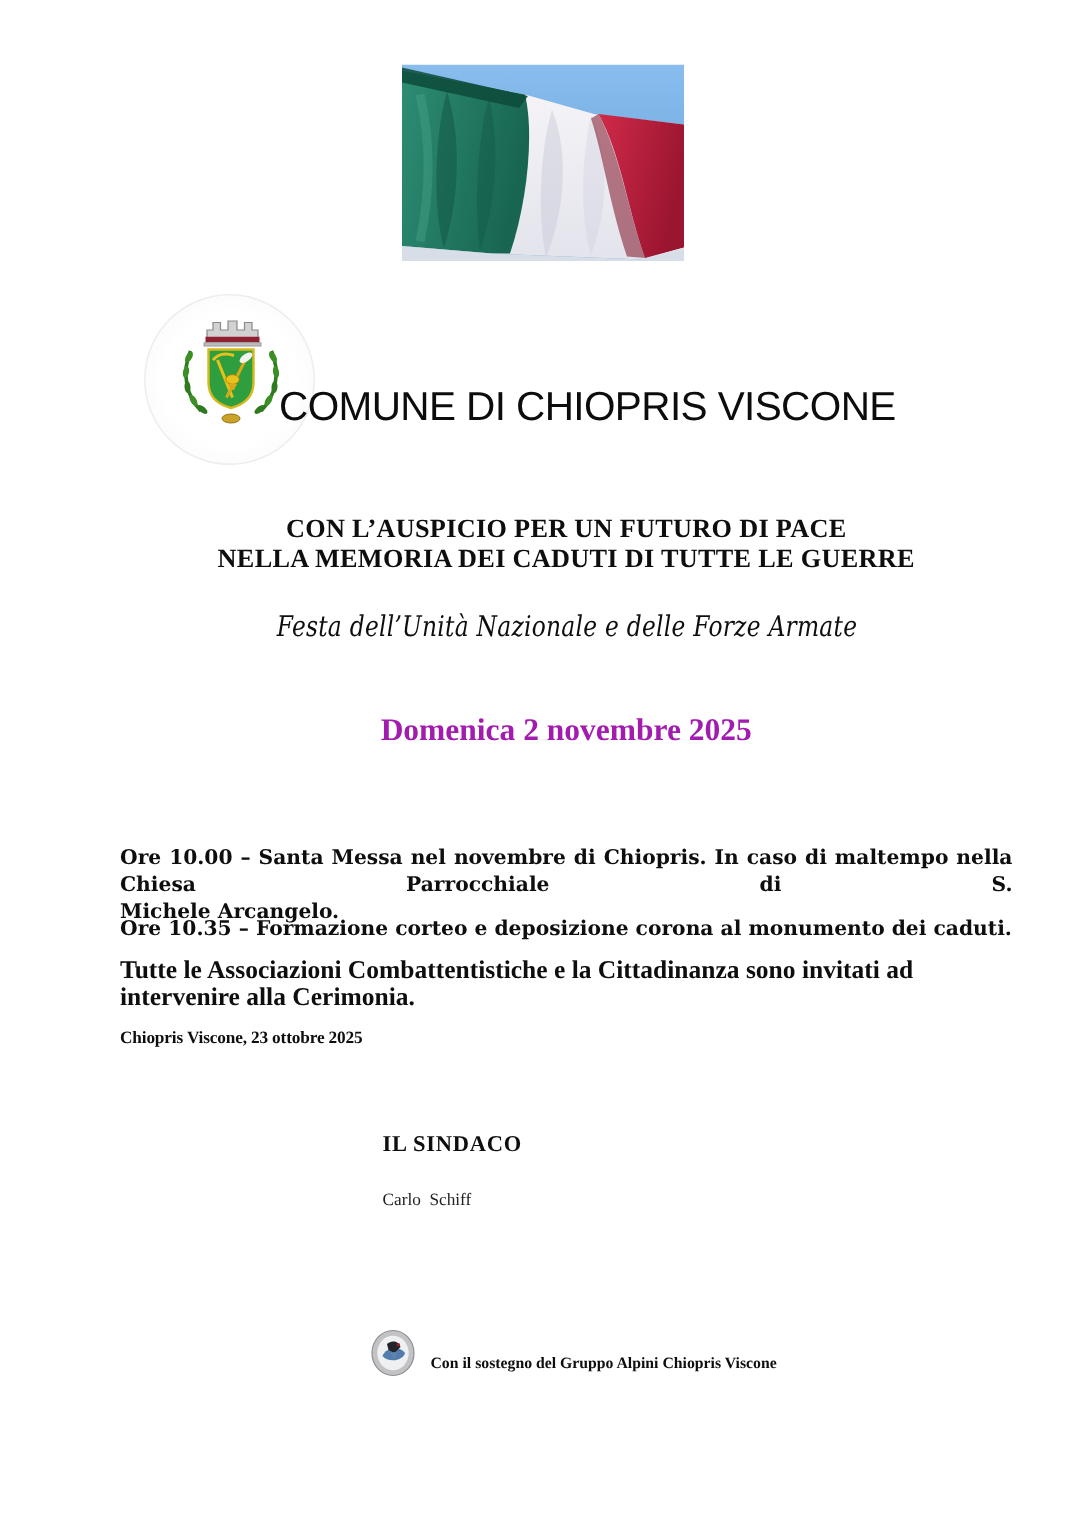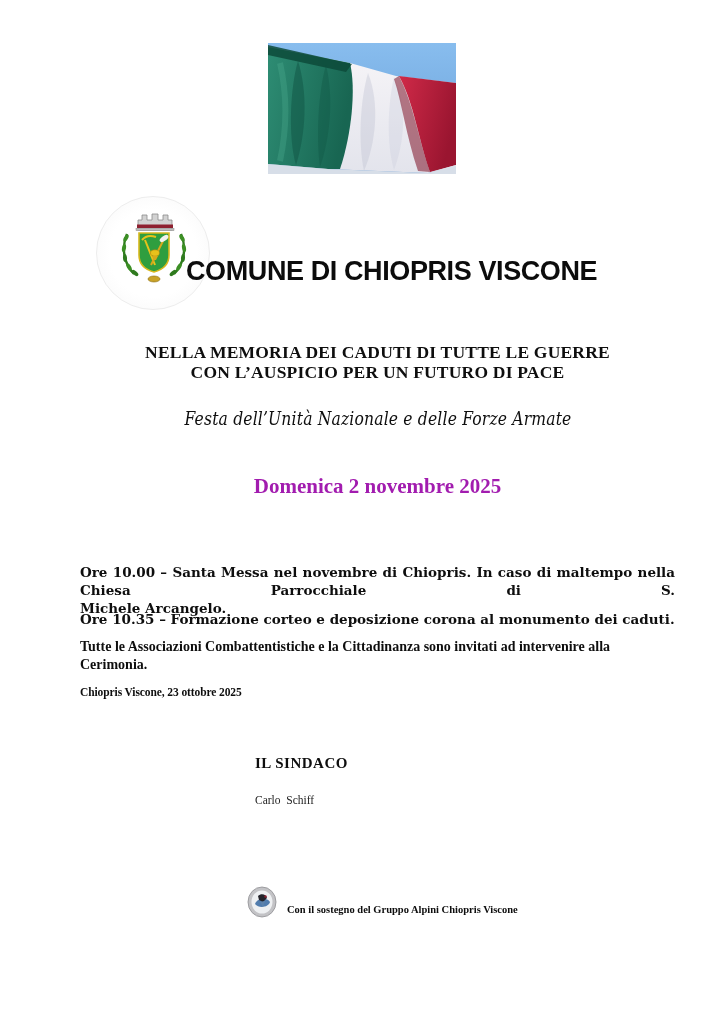--- a/index.html
+++ b/index.html
@@ -15,21 +15,21 @@
   .watermark {
     position:absolute; left:96px; top:196px; width:112px; height:112px;
     border-radius:50%; border:1px solid #ededed;
     background:radial-gradient(circle, #ffffff 55%, #f6f6f6 100%);
   }
 
   .crest { position:absolute; left:112px; top:210px; width:84px; height:88px; }
 
   .muni-title {
     position:absolute; left:186px; top:256px; white-space:nowrap;
-    font-family:"Liberation Sans", sans-serif; font-weight:bold;
+    font-family:"Liberation Sans", sans-serif; font-weight:normal;
     font-size:27px; letter-spacing:-0.4px; color:#0c0c0c;
   }
 
   .heading {
     position:absolute; left:80px; width:595px; top:342px; text-align:center;
     font-weight:bold; font-size:17.5px; line-height:20px; letter-spacing:0.2px;
     color:#0e0e0e;
   }
 
   .script-line {
@@ -47,21 +47,21 @@
   }
 
   .body-p {
     position:absolute; left:80px; width:595px;
     font-family:"DejaVu Serif", serif; font-weight:bold;
     font-size:13.5px; line-height:18px; color:#0e0e0e;
   }
   .p1 { top:563px; }
   .p1 .just { text-align:justify; text-align-last:justify; }
   .p2 { top:610px; }
-  .p3 { top:638px; font-family:"Liberation Serif", serif; font-size:14px; }
+  .p3 { top:638px; font-family:"Liberation Serif", serif; font-size:17px; }
 
   .dateline {
     position:absolute; left:80px; top:686px;
     font-weight:bold; font-size:11.5px; letter-spacing:-0.1px; color:#0e0e0e;
   }
 
   .sig { position:absolute; left:255px; top:755px; width:300px; text-align:left; }
   .sig-role { font-weight:bold; font-size:15px; letter-spacing:0.5px; color:#0e0e0e; }
   .sig-name { margin-top:22px; font-size:11.5px; color:#222; white-space:pre-wrap; }
 
@@ -144,22 +144,22 @@
       <ellipse cx="43" cy="43" rx="4.5" ry="3.2" fill="#e8c21b" stroke="#a97f0d" stroke-width="0.6"></ellipse>
       <path d="M40,46 L46,46 L44,50 L42,50 Z" fill="#d8a91b"></path>
 
       <ellipse cx="52" cy="28.5" rx="5" ry="2.4" fill="#f2f2ee" transform="rotate(-35 52 28.5)"></ellipse>
     </svg>
   </div>
 
   <div class="muni-title">COMUNE DI CHIOPRIS VISCONE</div>
 
   <div class="heading">
+    <div>CON L’AUSPICIO PER UN FUTURO DI PACE</div>
     <div>NELLA MEMORIA DEI CADUTI DI TUTTE LE GUERRE</div>
-    <div>CON L’AUSPICIO PER UN FUTURO DI PACE</div>
   </div>
 
   <div class="script-line">
     <span>Festa dell’Unità Nazionale e delle Forze Armate</span>
   </div>
 
   <div class="date-line">Domenica 2 novembre 2025</div>
 
   <div class="body-p p1">
     <div class="just">Ore 10.00 – Santa Messa nel novembre di Chiopris. In caso di maltempo nella Chiesa Parrocchiale di S.</div>

